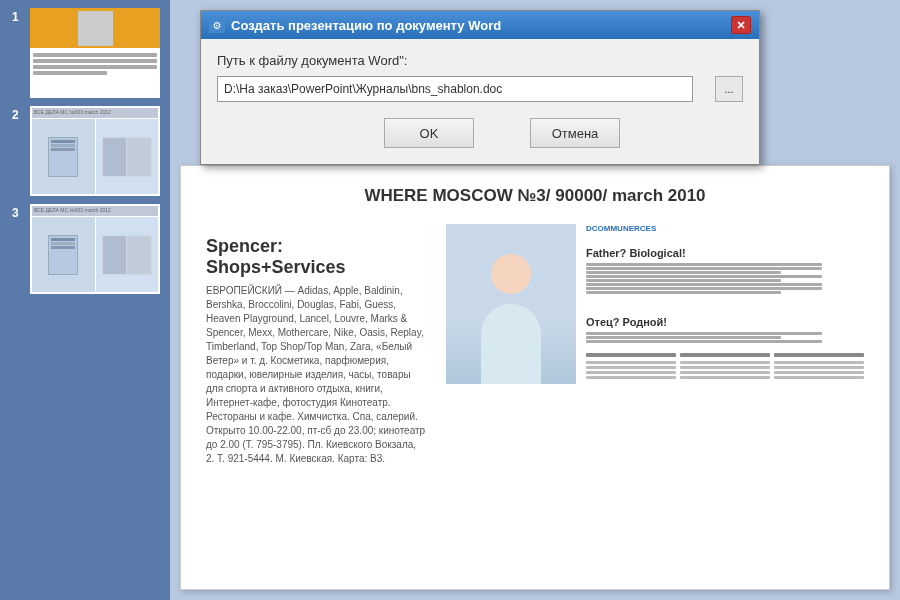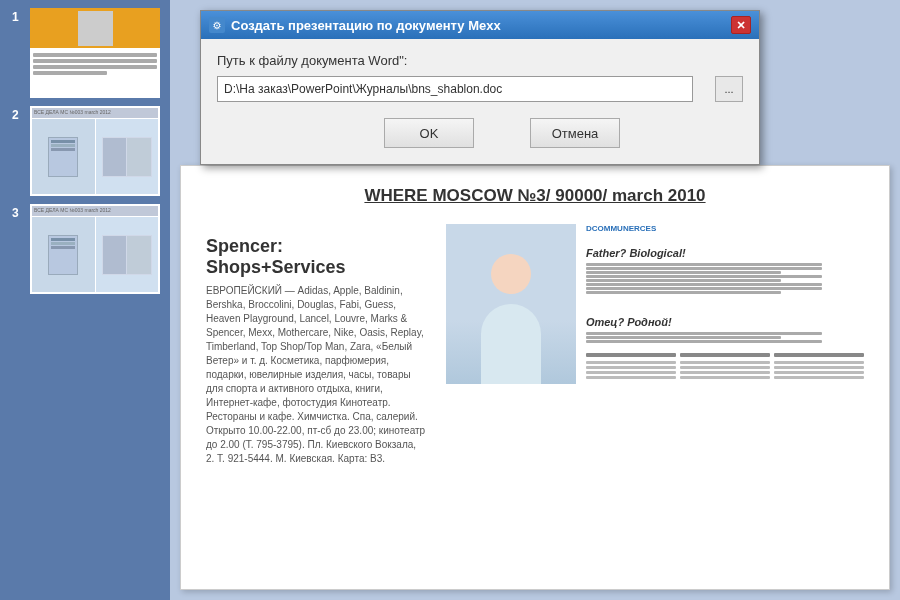--- a/index.html
+++ b/index.html
@@ -264,21 +264,20 @@
       overflow: hidden;
       padding: 20px 25px;
     }
 
     .slide-main-title {
       font-size: 17px;
       font-weight: bold;
       color: #333;
       text-align: center;
       margin-bottom: 18px;
-      text-decoration: underline;
     }
 
     .slide-body {
       display: flex;
       gap: 20px;
     }
 
     .slide-left-col {
       width: 220px;
       flex-shrink: 0;
@@ -384,21 +383,20 @@
       font-weight: bold;
       margin-bottom: 14px;
       text-transform: uppercase;
     }
 
     .article-title {
       font-size: 11px;
       font-weight: bold;
       color: #333;
       margin-bottom: 4px;
-      font-style: italic;
     }
 
     .article-lines {
       display: flex;
       flex-direction: column;
       gap: 1px;
     }
 
     .article-line {
       height: 3px;
@@ -597,21 +595,21 @@
         </div>
       </div>
     </div>
 
     <div class="dialog-overlay">
       <div class="dialog">
 
         <div class="dialog-titlebar">
           <div class="dialog-titlebar-left">
             <div class="dialog-icon">⚙</div>
-            <span class="dialog-title-text">Создать презентацию по документу Mexx</span>
+            <span class="dialog-title-text">Создать презентацию по документу Word</span>
           </div>
           <div class="dialog-close-btn">✕</div>
         </div>
 
         <div class="dialog-body">
           <div class="dialog-label">Путь к файлу документа Word":</div>
 
           <div class="dialog-input-row">
             <input class="dialog-input" type="text" value="D:\На заказ\PowerPoint\Журналы\bns_shablon.doc" style="">
             <div class="dialog-browse-btn">

